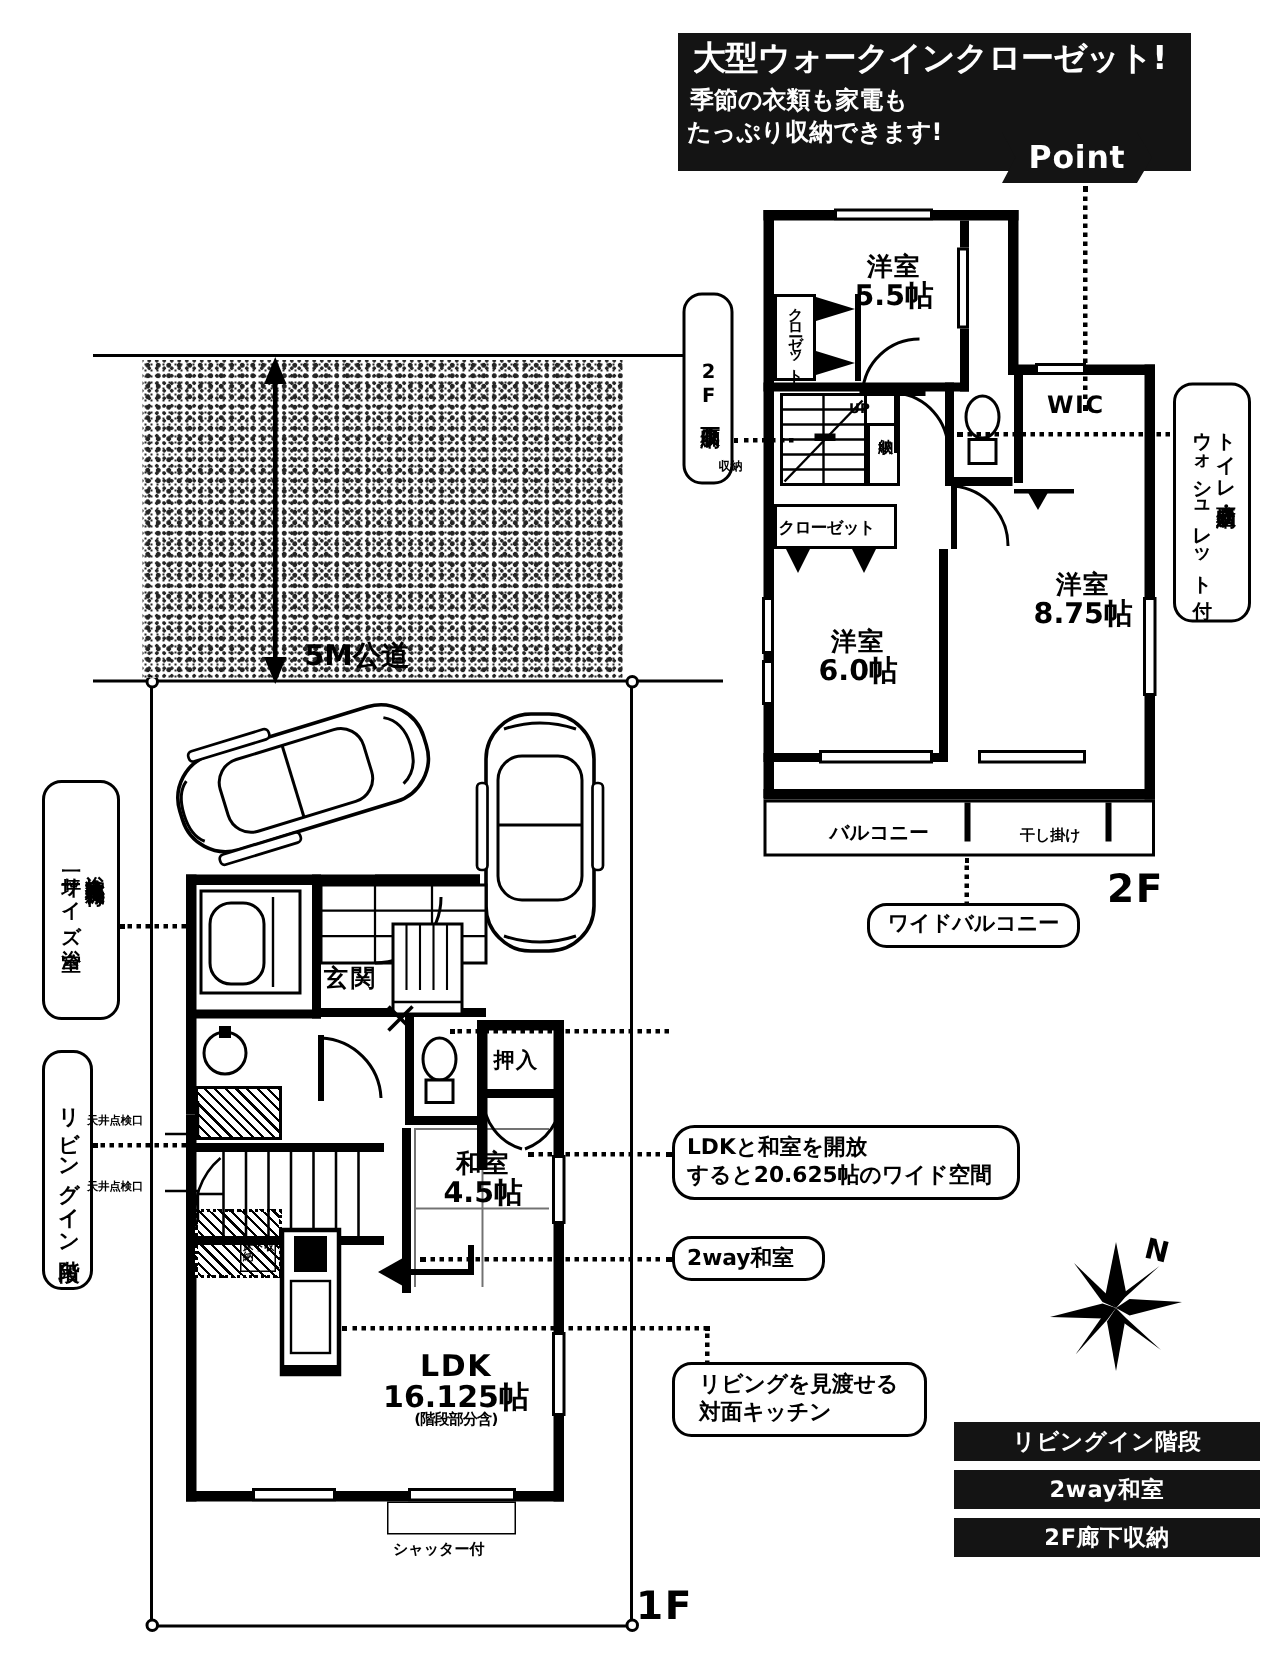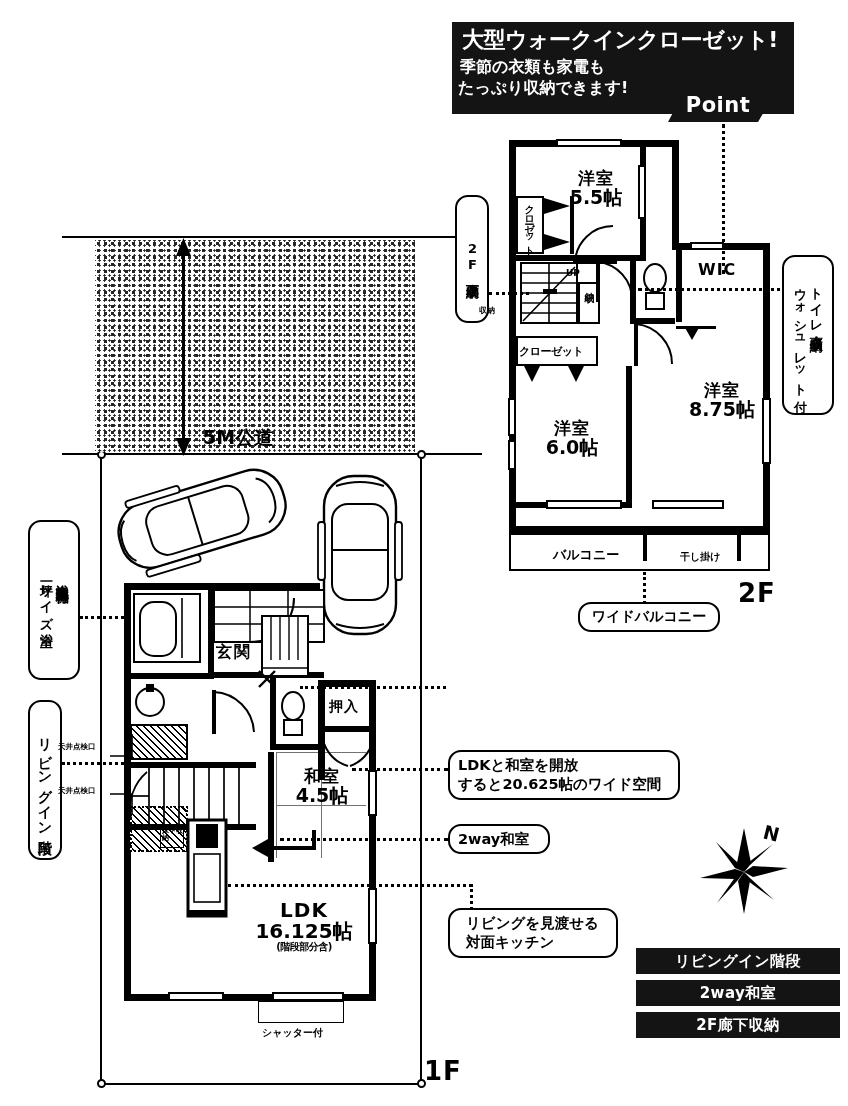--- a/index.html
+++ b/index.html
@@ -383,21 +383,21 @@
     <polyline points="0,22 22,22 22,0" fill="none" stroke="#000" stroke-width="1.6"></polyline>
   </svg>
   <div class="abs tiny-lbl" style="left:58px;top:786px;font-size:7.5px;">天井点検口</div>
   <svg class="abs" style="left:110px;top:792px;" width="40" height="24" viewBox="0 0 40 24">
     <polyline points="0,2 22,2 22,22" fill="none" stroke="#000" stroke-width="1.6"></polyline>
   </svg>
 
   <div class="abs dotrow" style="left:300px;top:686px;width:146px;"></div>
 
   <div class="abs dotrow" style="left:352px;top:768px;width:96px;"></div>
-  <div class="abs bubble" style="left:448px;top:750px;width:232px;height:50px;">LDKと和室を開放
+  <div class="abs bubble" style="left:448px;top:750px;width:232px;height:50px;border-radius:15px;">LDKと和室を開放
 すると20.625帖のワイド空間</div>
 
   <div class="abs dotrow" style="left:280px;top:838px;width:168px;"></div>
   <div class="abs bubble" style="left:448px;top:824px;width:102px;height:30px;">2way和室</div>
 
   <div class="abs dotrow" style="left:228px;top:884px;width:244px;"></div>
   <div class="abs dotcol" style="left:470px;top:884px;height:26px;"></div>
   <div class="abs bubble" style="left:448px;top:908px;width:170px;height:50px;padding-left:16px;">リビングを見渡せる
 対面キッチン</div>
 

